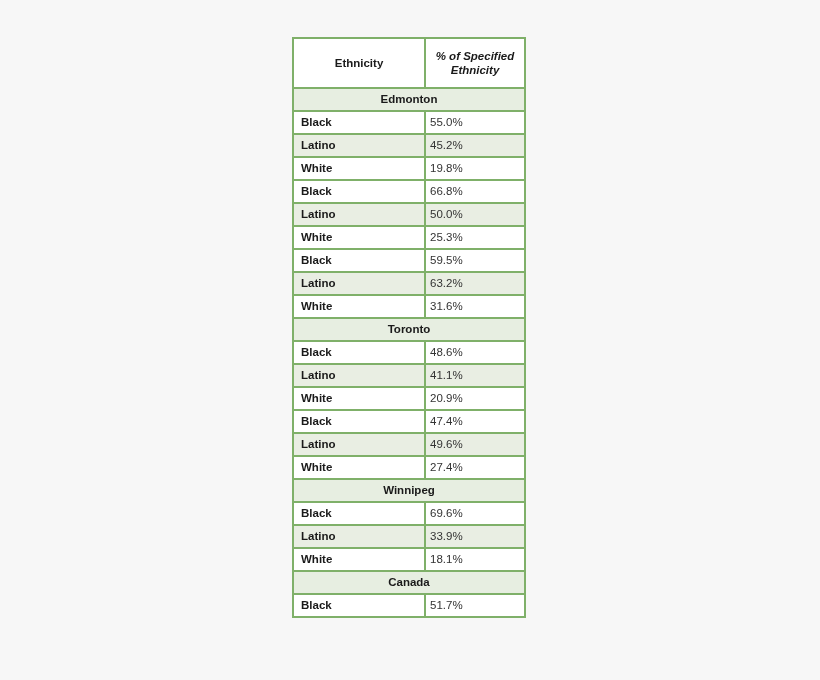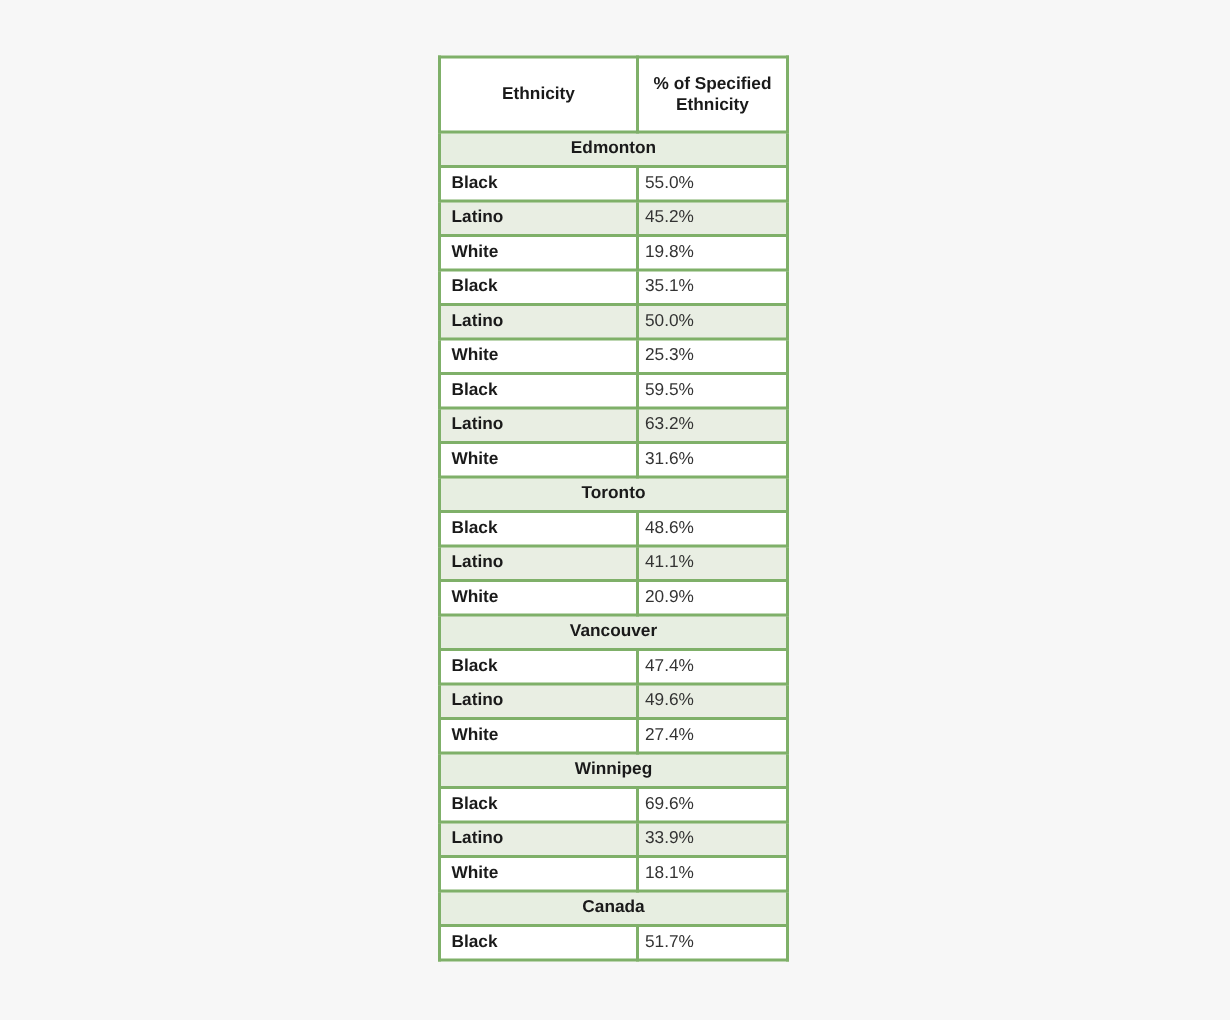--- a/index.html
+++ b/index.html
@@ -41,20 +41,21 @@
     height: 44px;
     background: #ffffff;
     color: #1a1a1a;
     font-weight: bold;
     text-align: center;
     vertical-align: middle;
     padding: 2px 4px;
   }
   tr.head-row th.head-value {
     font-size: 11.5px;
+    font-style: italic;
   }
   .head-line { display: block; }
 
   
   tr.group-row td {
     height: 19px;
     background: #e7eee1;
     color: #1a1a1a;
     font-weight: bold;
     text-align: center;
@@ -116,21 +117,21 @@
         <tr class="data-row alt">
           <td class="cell-label">Latino</td>
           <td class="cell-value">45.2%</td>
         </tr>
         <tr class="data-row plain">
           <td class="cell-label">White</td>
           <td class="cell-value">19.8%</td>
         </tr>
         <tr class="data-row plain">
           <td class="cell-label">Black</td>
-          <td class="cell-value">35.1%</td>
+          <td class="cell-value">66.8%</td>
         </tr>
         <tr class="data-row alt">
           <td class="cell-label">Latino</td>
           <td class="cell-value">50.0%</td>
         </tr>
         <tr class="data-row plain">
           <td class="cell-label">White</td>
           <td class="cell-value">25.3%</td>
         </tr>
         <tr class="data-row plain">
@@ -152,23 +153,20 @@
           <td class="cell-label">Black</td>
           <td class="cell-value">48.6%</td>
         </tr>
         <tr class="data-row alt">
           <td class="cell-label">Latino</td>
           <td class="cell-value">41.1%</td>
         </tr>
         <tr class="data-row plain">
           <td class="cell-label">White</td>
           <td class="cell-value">20.9%</td>
-        </tr>
-        <tr class="group-row">
-          <td colspan="2">Vancouver</td>
         </tr>
         <tr class="data-row plain">
           <td class="cell-label">Black</td>
           <td class="cell-value">47.4%</td>
         </tr>
         <tr class="data-row alt">
           <td class="cell-label">Latino</td>
           <td class="cell-value">49.6%</td>
         </tr>
         <tr class="data-row plain">

